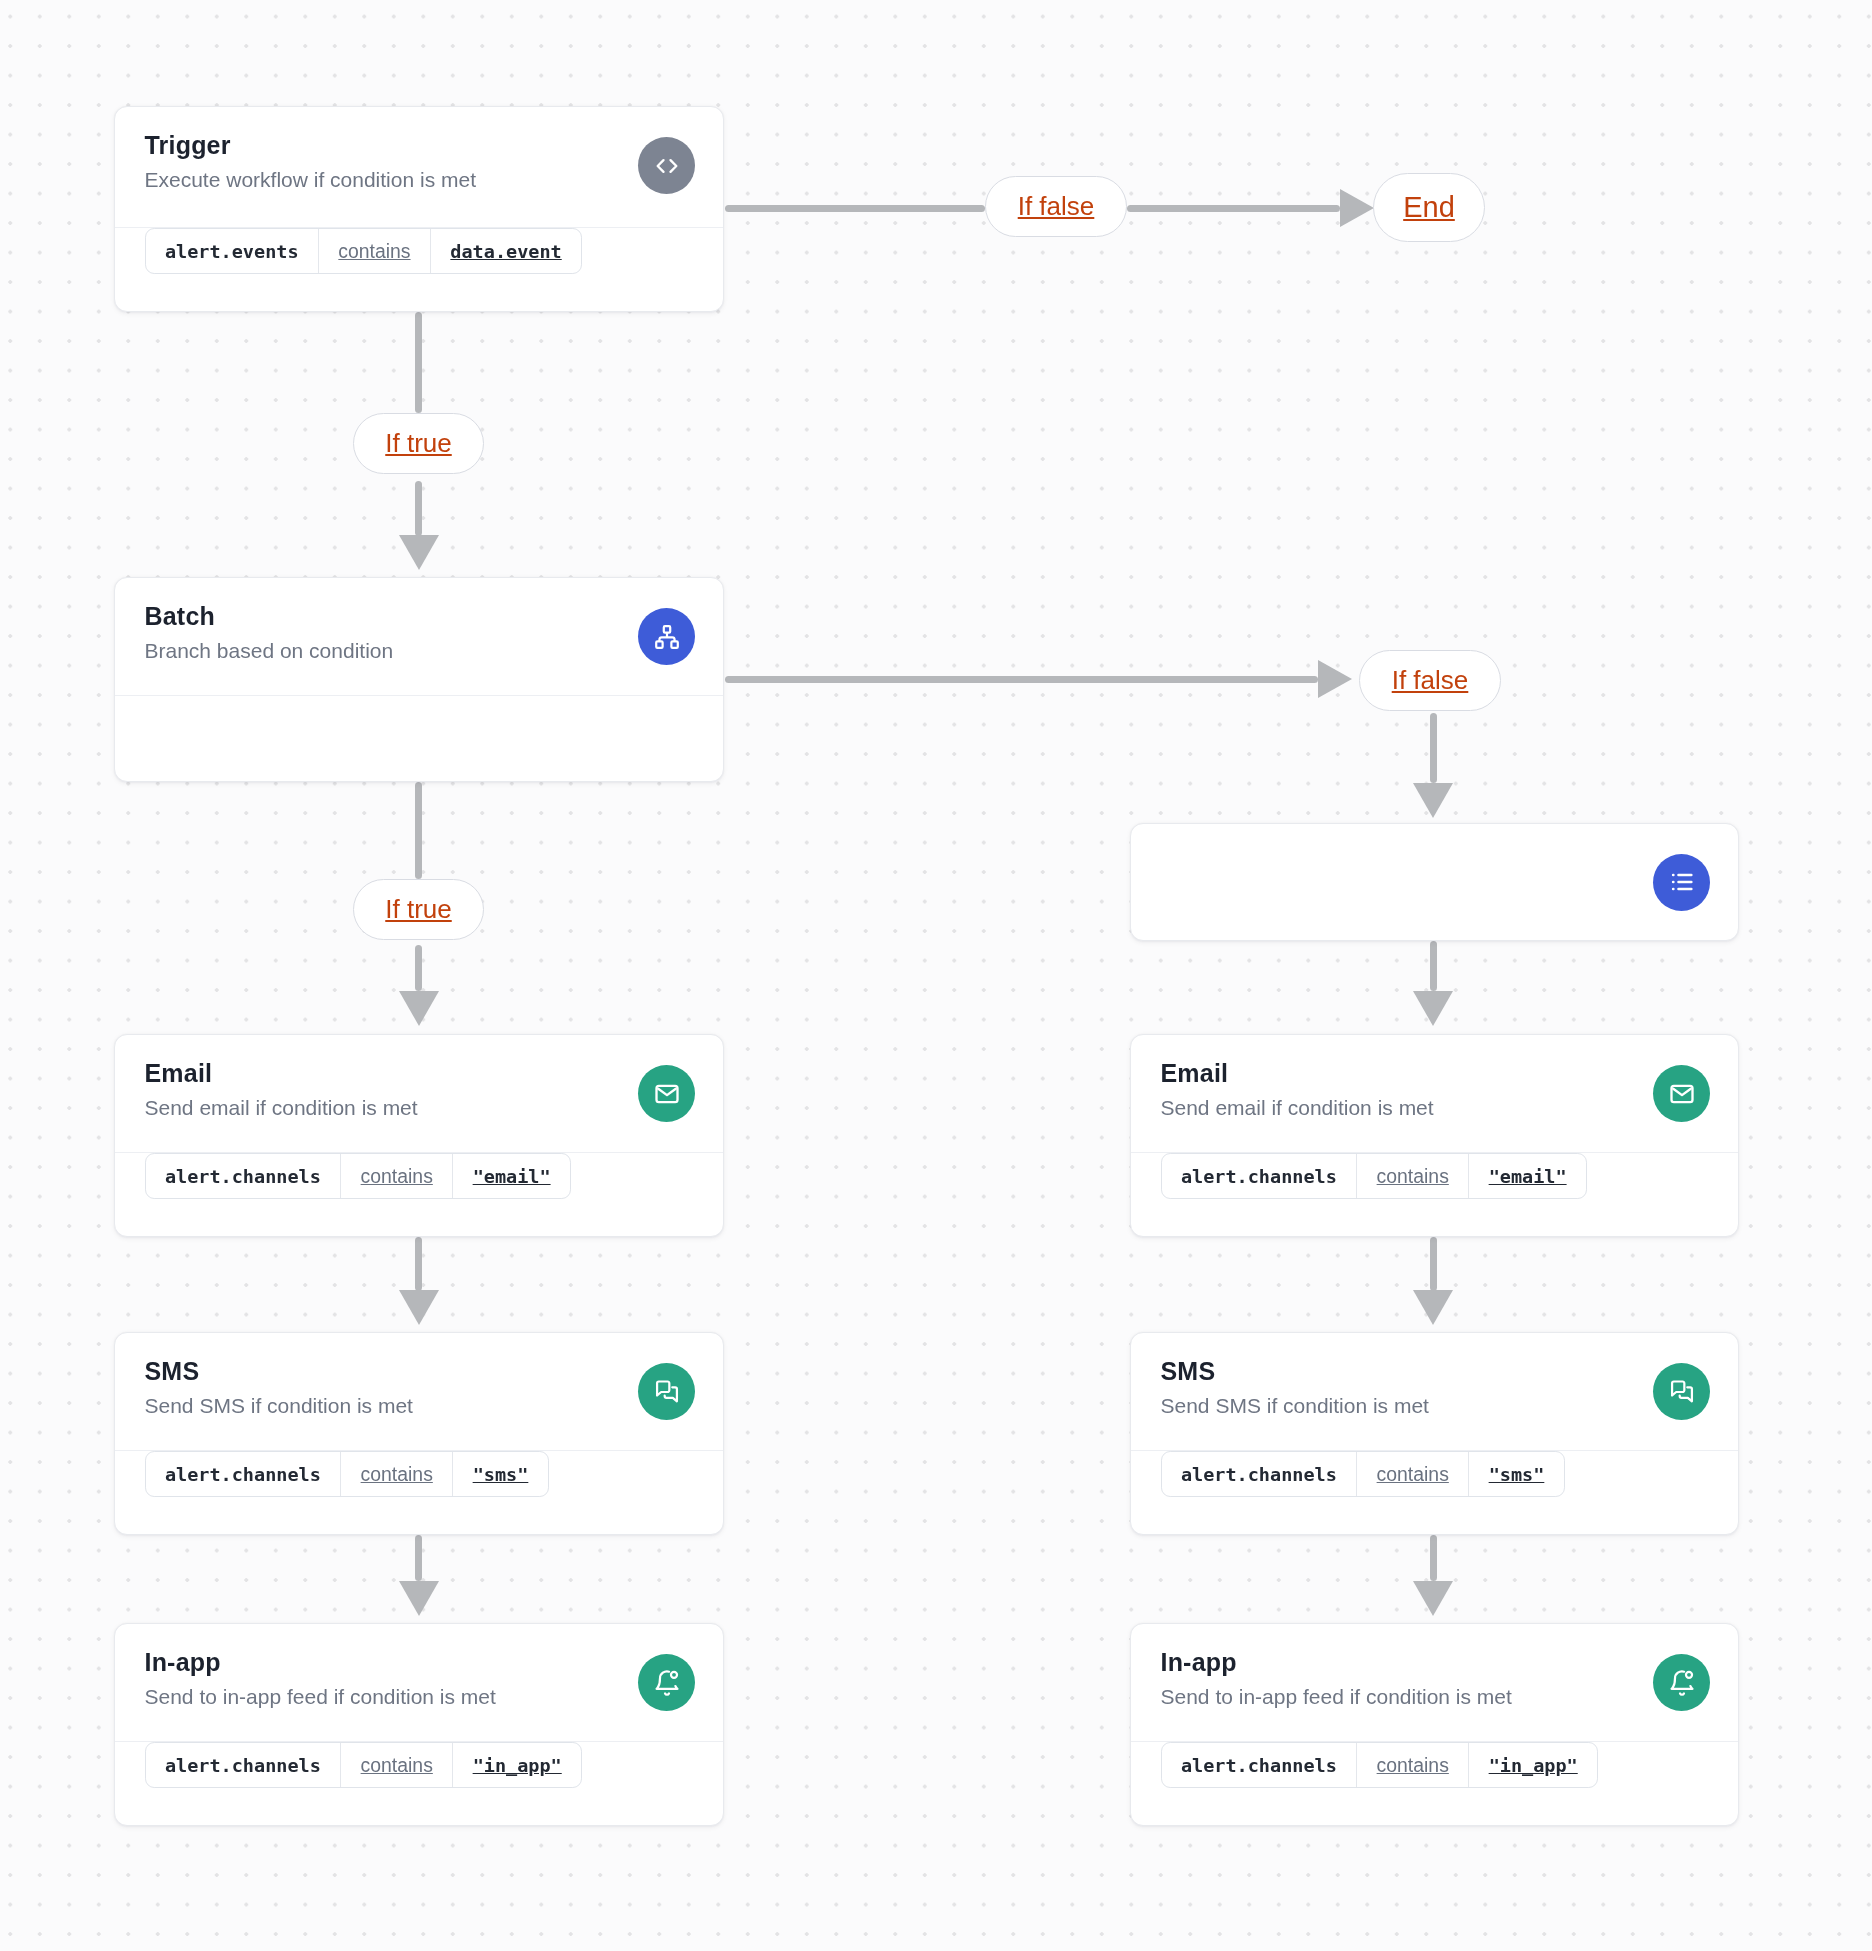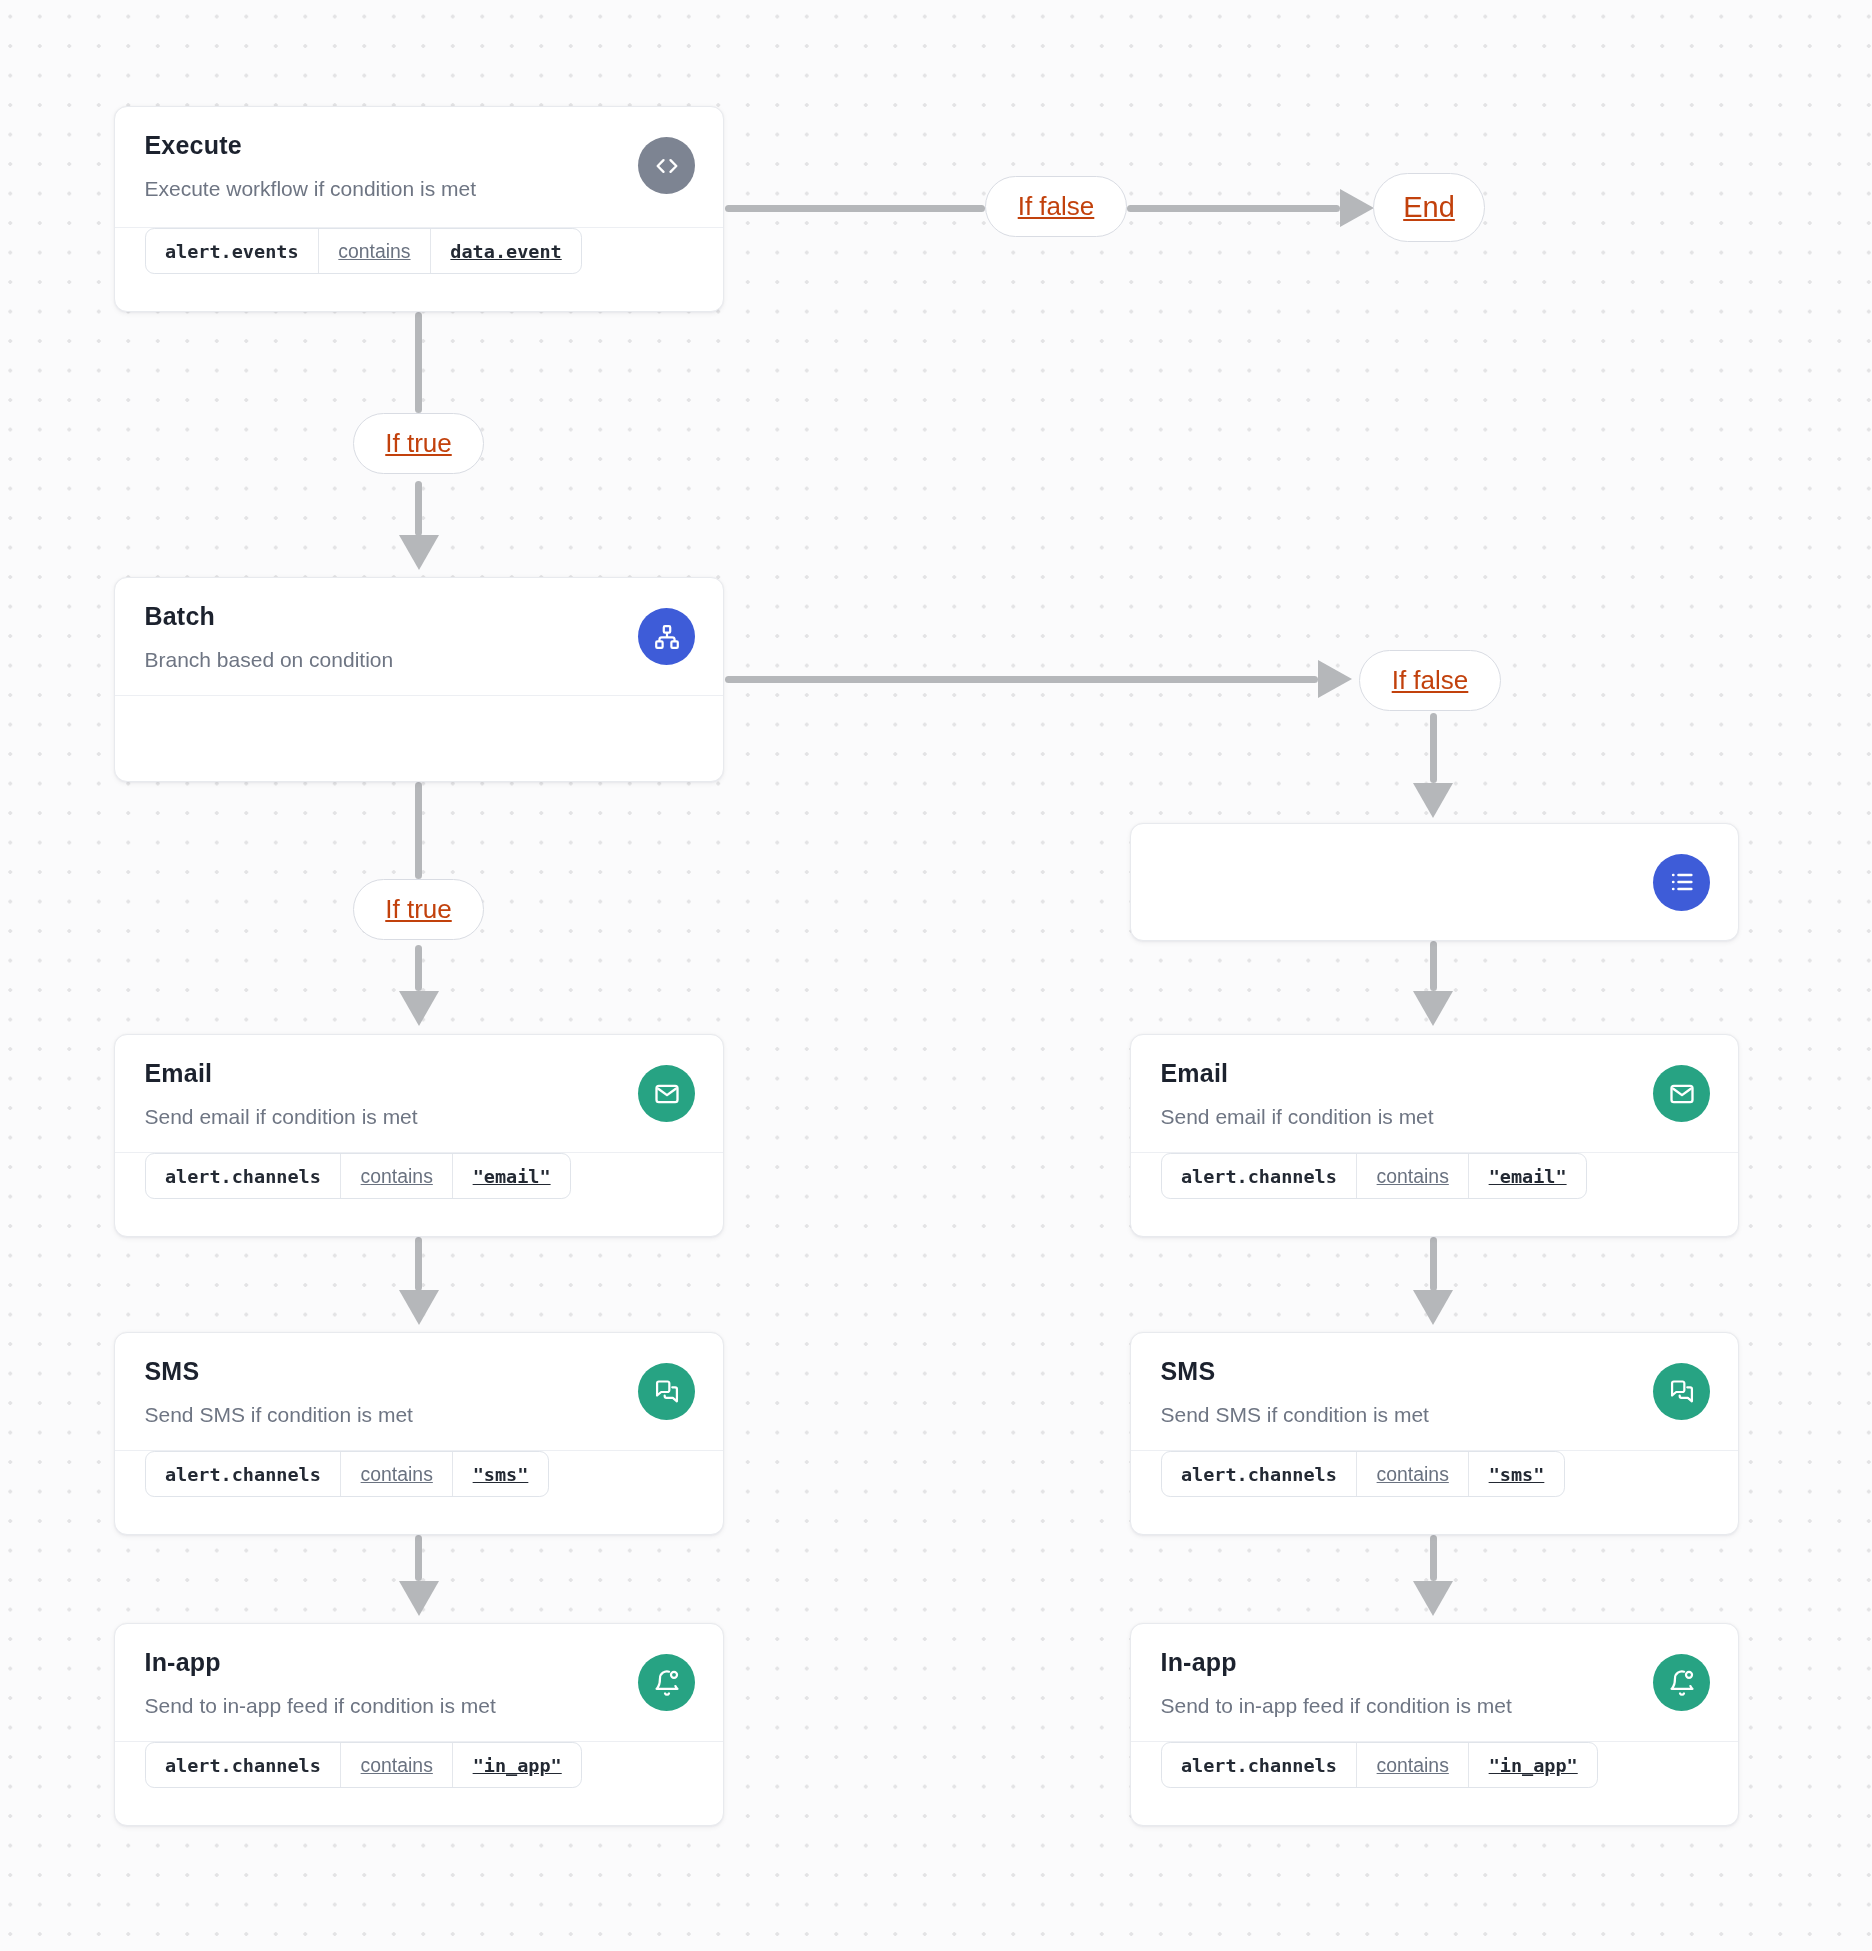--- a/index.html
+++ b/index.html
@@ -13,21 +13,21 @@
   
   .node{
     position:absolute;background:#ffffff;border:0.9px solid #e8eaee;border-radius:13px;
     box-shadow:0 0.9px 1.8px rgba(16,24,40,.04),0 1.8px 5.5px rgba(16,24,40,.05);
     box-sizing:border-box;
   }
   .hdr{position:relative;height:118px;border-bottom:0.9px solid #edeff3;box-sizing:border-box;}
   .node.compact .hdr{border-bottom:none;height:116px;}
   .txt{padding:24px 0 0 29.5px;}
   .ttl{font-size:25px;font-weight:700;color:#1c222e;letter-spacing:0.2px;}
-  .sub{margin-top:17px;font-size:21px;color:#6e7583;}
+  .sub{margin-top:8px;font-size:21px;color:#6e7583;}
   .badge{
     position:absolute;right:28px;top:30px;width:57px;height:57px;border-radius:50%;
     display:flex;align-items:center;justify-content:center;
   }
   .node.compact .badge{top:29.5px;}
   .badge.gray{background:#7d8492;}
   .badge.blue{background:#3e5cd8;}
   .badge.green{background:#27a383;}
   .cond{height:84px;display:flex;padding-left:29.5px;}
   .chip{
@@ -88,21 +88,21 @@
 
   <div class="pill" style="left:985px;top:176px;width:142px;height:61px">If false</div>
   <div class="pill end" style="left:1373px;top:173px;width:112px;height:69px">End</div>
   <div class="pill" style="left:353px;top:413px;width:131px;height:61px">If true</div>
   <div class="pill" style="left:1359px;top:650px;width:142px;height:61px">If false</div>
   <div class="pill" style="left:353px;top:879px;width:131px;height:61px">If true</div>
 
   <div class="node" style="left:114px;top:106px;width:610px;height:206px">
     <div class="hdr" style="height:121px">
       <div class="txt">
-        <div class="ttl">Execute</div>
+        <div class="ttl">Trigger</div>
         <div class="sub">Execute workflow if condition is met</div>
       </div>
       <div class="badge gray">
         <svg viewBox="0 0 24 24" width="28" height="28" fill="none" stroke="#fff" stroke-width="2" stroke-linecap="round" stroke-linejoin="round">
             <path d="M9 7 4 12l5 5"></path>
             <path d="m15 7 5 5-5 5"></path>
           </svg>
       </div>
     </div>
     <div class="cond">

